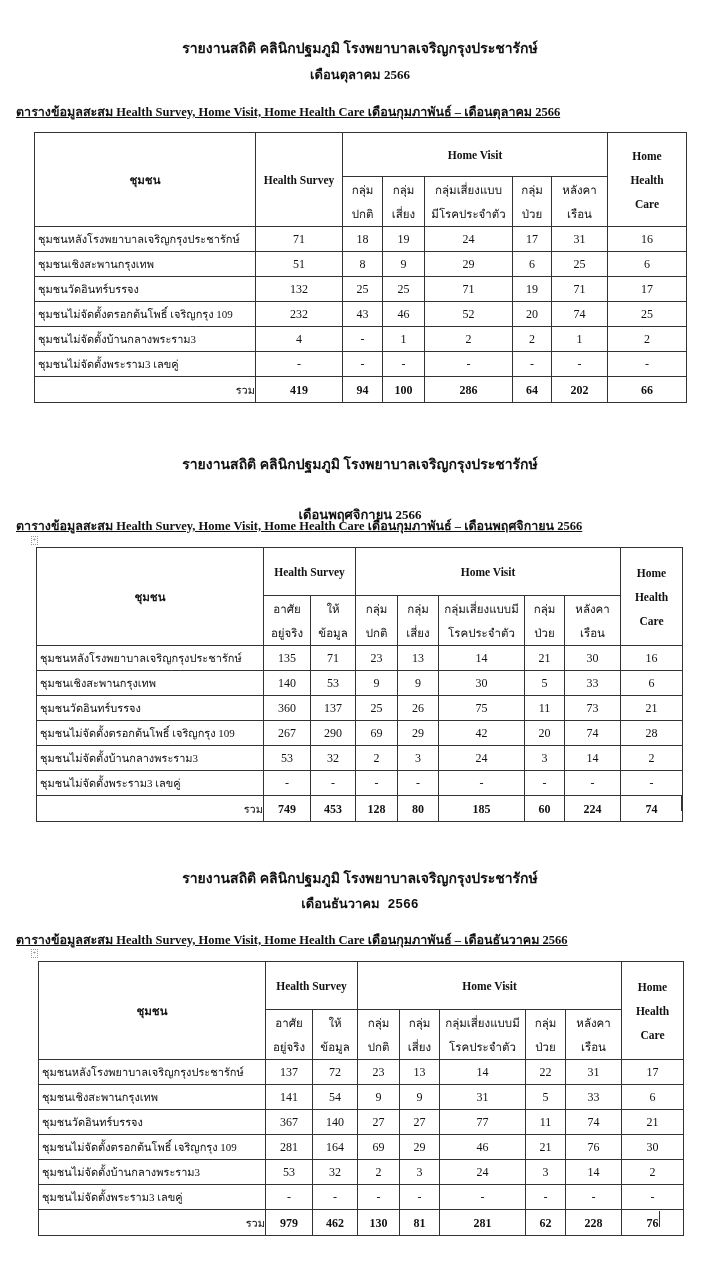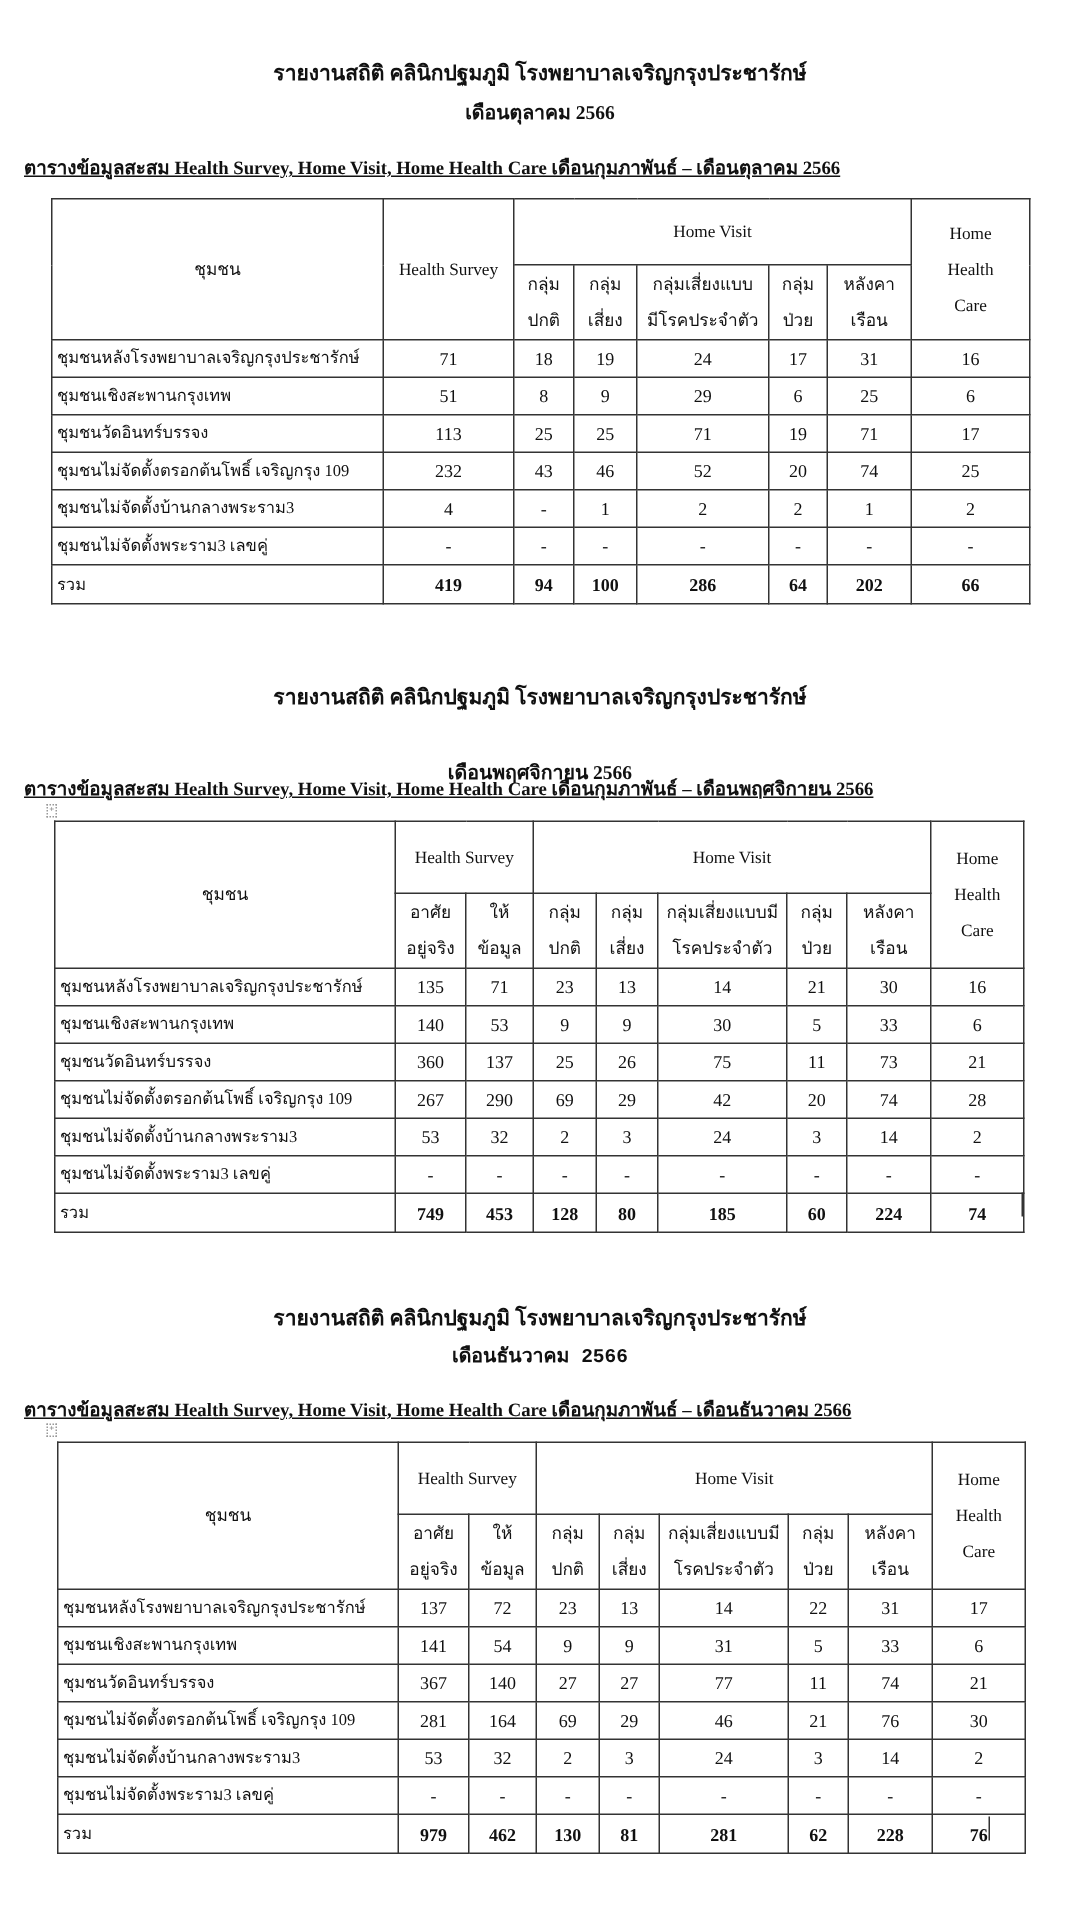--- a/index.html
+++ b/index.html
@@ -7,24 +7,24 @@
            font-family: "Liberation Serif", "DejaVu Serif", serif; color: #111; }
     .section { position: absolute; left: 0; width: 720px; }
     .title { position: absolute; left: 0; width: 720px; text-align: center;
              font-weight: bold; font-size: 14px; }
     .subtitle { position: absolute; left: 0; width: 664px; 
                 font-weight: bold; font-size: 12.5px; text-decoration: underline; margin-left: 16px; }
     table { position: absolute; border-collapse: collapse; table-layout: fixed; }
     td, th { border: 1px solid #333; padding: 0; text-align: center; vertical-align: middle;
              font-size: 12px; font-weight: normal; line-height: 24px; }
     th { font-size: 11.5px; }
-    th.bold { font-weight: normal; }
+    th.bold { font-weight: bold; }
     td.name { text-align: left; padding-left: 3px; white-space: nowrap; font-size: 11px; }
     tr.total td { font-weight: bold; }
-    tr.total td.name { text-align: left; font-weight: normal; margin-left: 16px; }
+    tr.total td.name { text-align: right; font-weight: normal; margin-left: 16px; }
     .hdr-sub { line-height: 24px; }
     .marker { position: absolute; width: 5px; height: 7px; border: 1px dotted #999;
               font-size: 6px; line-height: 6px; color: #666; text-align: center; }
     .cursor { position: absolute; width: 1px; background: #333; }
   </style>
 </head>
 <body>
 
 <div class="section" style="top:0;">
   <div class="title" style="top:37px;">รายงานสถิติ คลินิกปฐมภูมิ โรงพยาบาลเจริญกรุงประชารักษ์</div>
@@ -92,21 +92,21 @@
           <td>51</td>
           <td>8</td>
           <td>9</td>
           <td>29</td>
           <td>6</td>
           <td>25</td>
           <td>6</td>
         </tr>
         <tr style="height: 24px;">
           <td class="name">ชุมชนวัดอินทร์บรรจง</td>
-          <td>113</td>
+          <td>132</td>
           <td>25</td>
           <td>25</td>
           <td>71</td>
           <td>19</td>
           <td>71</td>
           <td>17</td>
         </tr>
         <tr style="height: 24px;">
           <td class="name">ชุมชนไม่จัดตั้งตรอกต้นโพธิ์ เจริญกรุง 109</td>
           <td>232</td>

